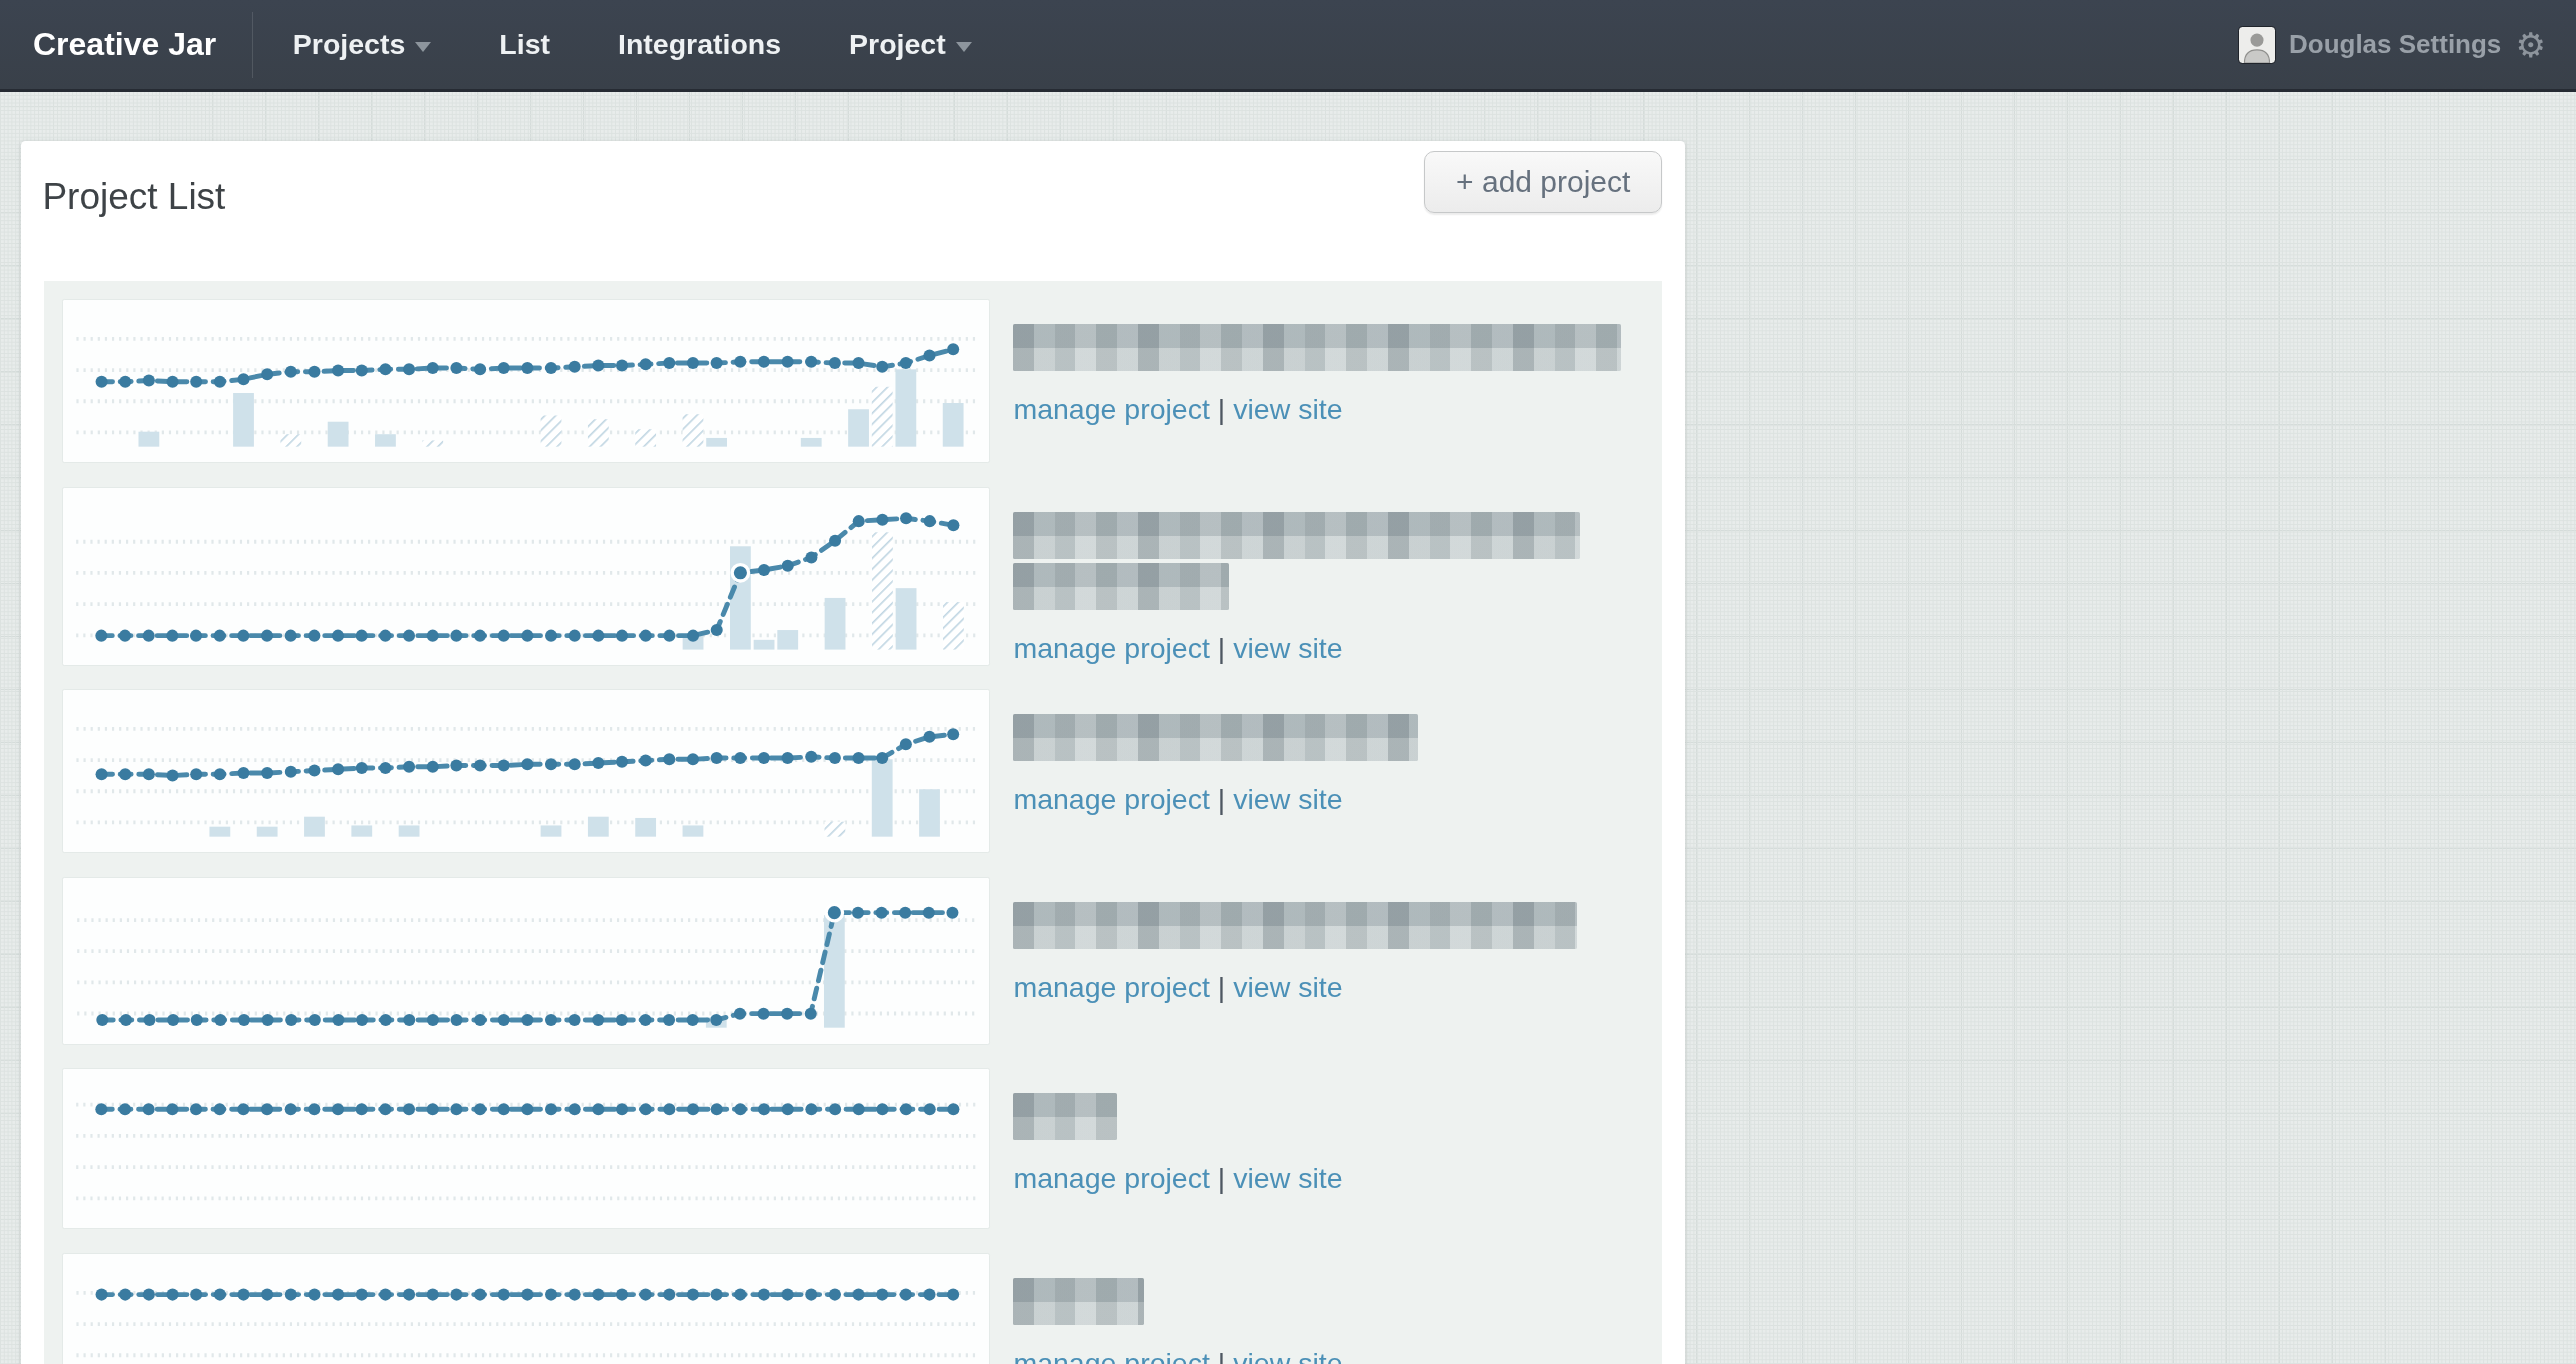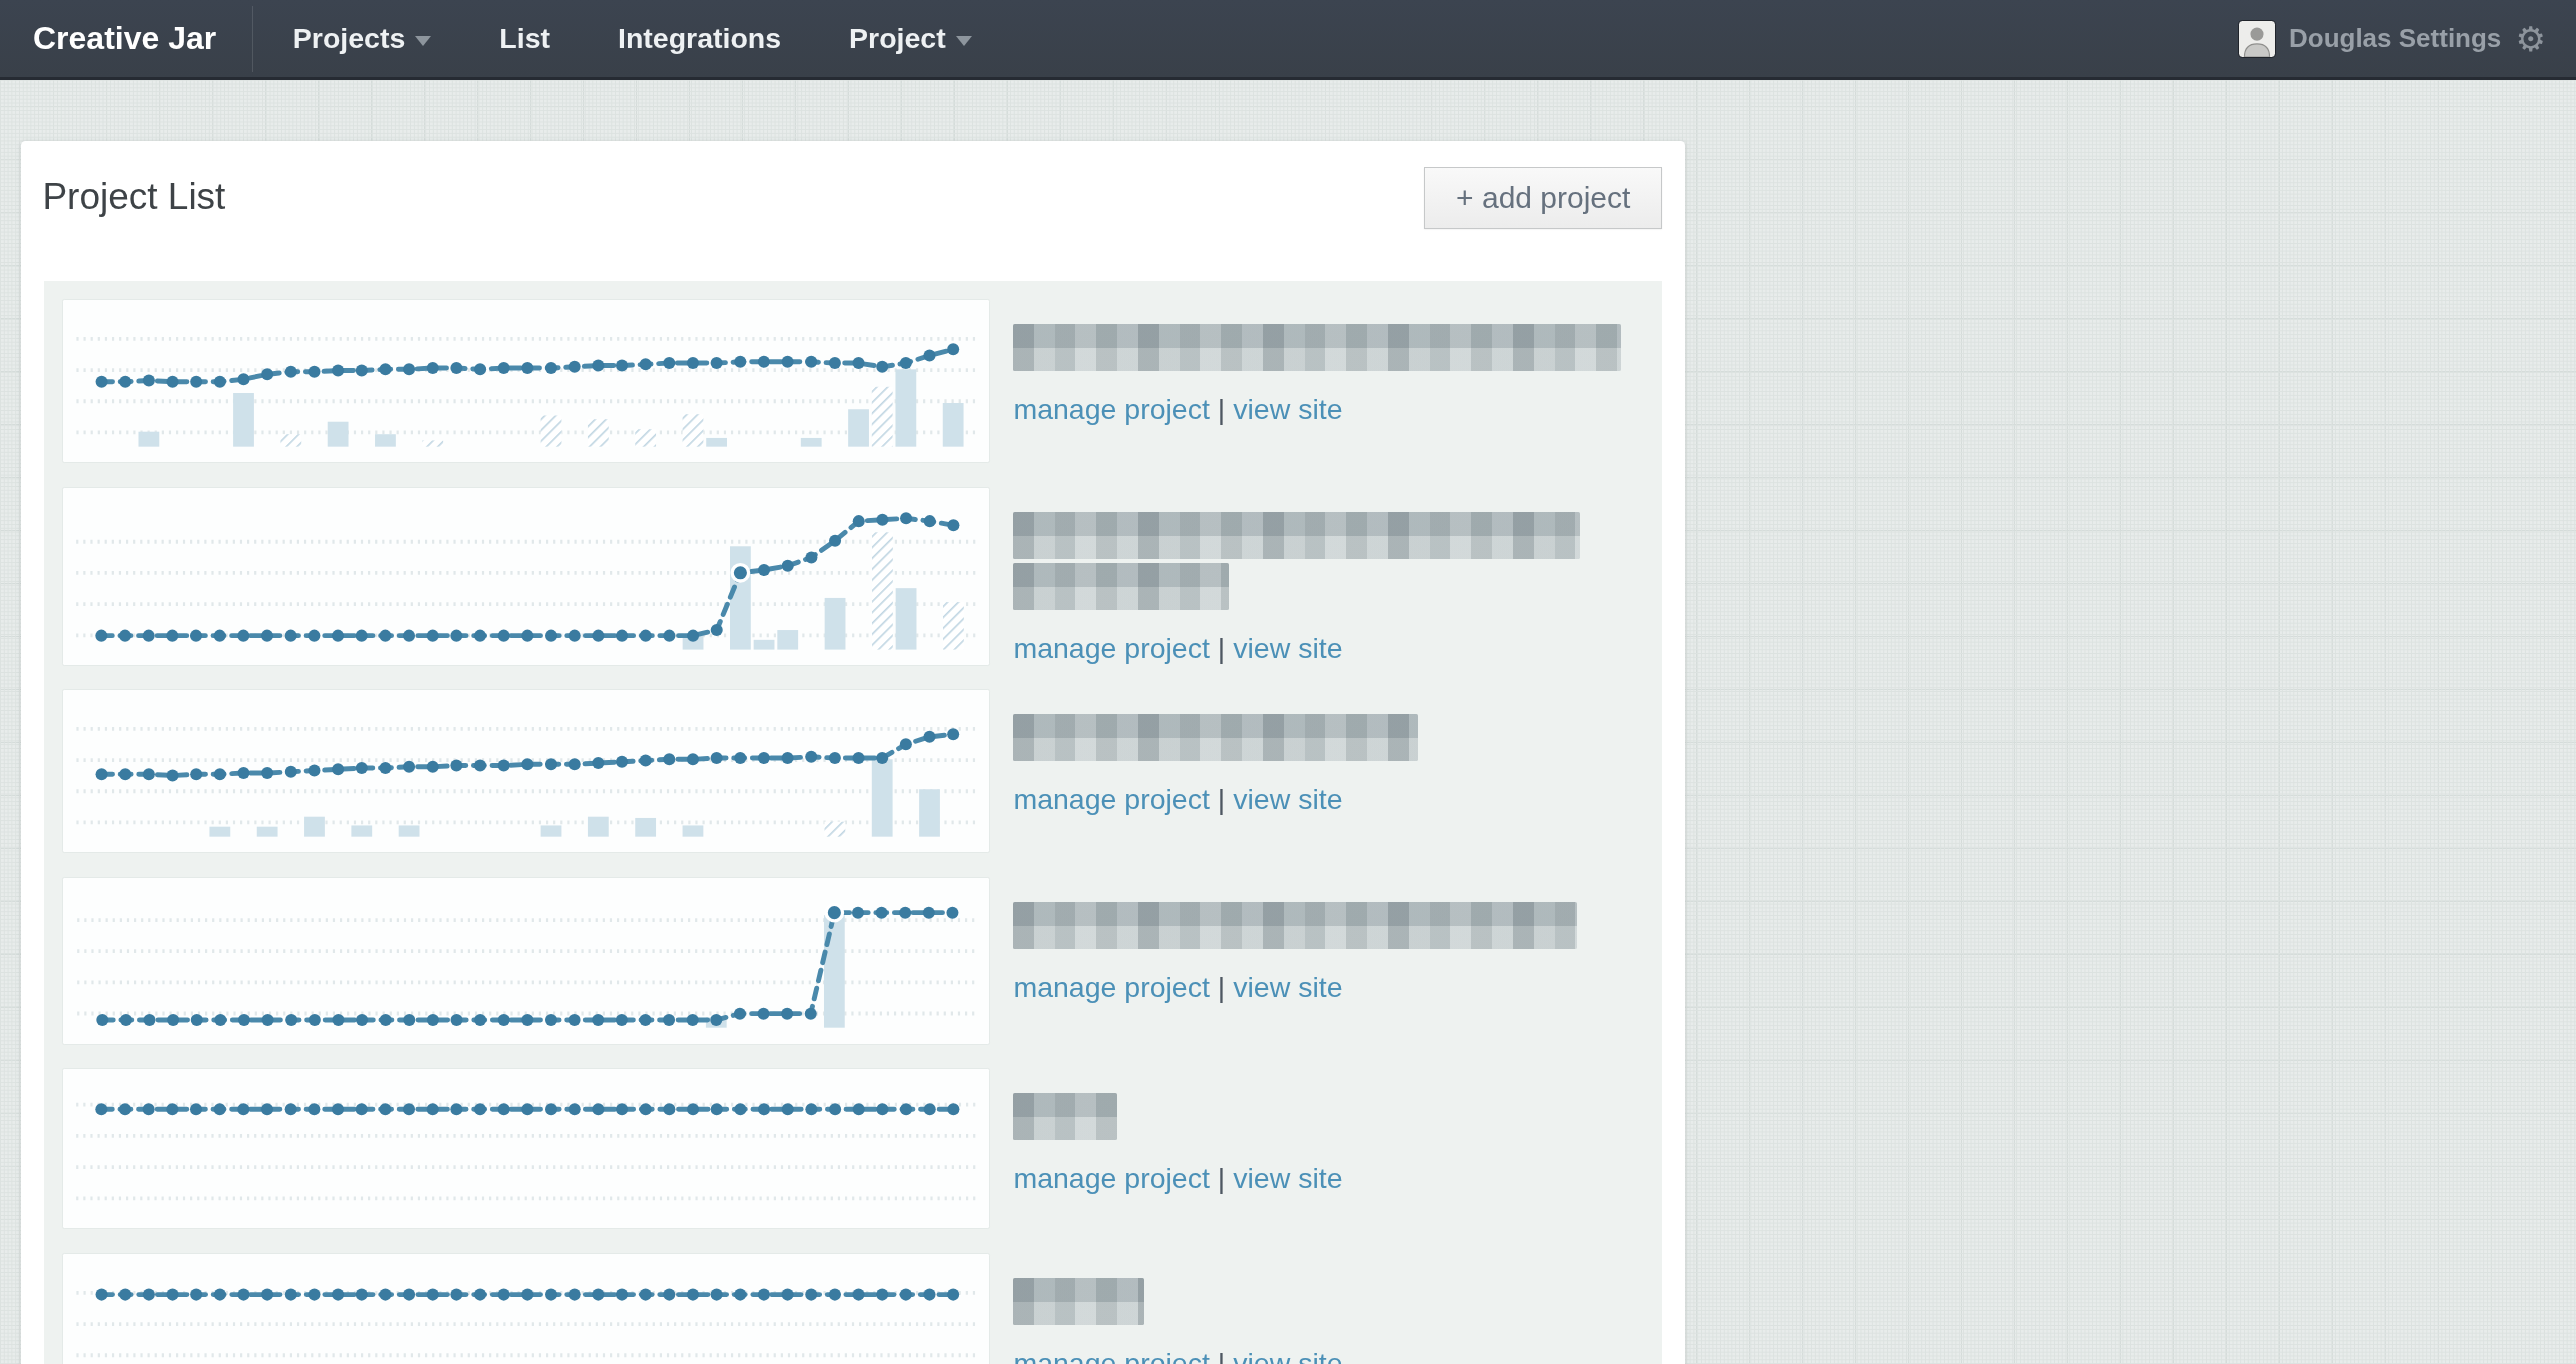--- a/index.html
+++ b/index.html
@@ -15,21 +15,21 @@
     background-color:var(--page-bg);
     background-image:
       linear-gradient(#dce2e0 0.5px, transparent 0.5px),
       linear-gradient(90deg,#dce2e0 0.5px, transparent 0.5px),
       linear-gradient(#d5dcda 1.1px, transparent 1.1px),
       linear-gradient(90deg,#d5dcda 1.1px, transparent 1.1px);
     background-size:3.8px 3.8px,3.8px 3.8px,53px 53px,53px 53px;
   }
   
   .navbar{
-    height:80px;display:flex;align-items:center;
+    height:92px;display:flex;align-items:center;
     background:linear-gradient(180deg,#3c4450 0%,#394049 100%);
     border-bottom:3.3px solid var(--navbar-border);
     padding:0 30px 0 33px;
   }
   .brand{color:#ffffff;font-size:32px;font-weight:700;letter-spacing:0;white-space:nowrap;}
   .nav-sep{width:1.1px;height:66px;background:rgba(255,255,255,0.12);margin:0 5.5px 0 36px;}
   .nav-items{display:flex;align-items:flex-end;}
   .nav-item{display:flex;align-items:center;color:var(--nav-text);font-size:28.5px;font-weight:600;padding:0 34px;cursor:pointer;white-space:nowrap;}
   .caret{width:0;height:0;border-left:8.2px solid transparent;border-right:8.2px solid transparent;border-top:10.4px solid #8d959d;margin-left:10px;margin-top:4.4px;}
   .nav-spacer{flex:1;}
@@ -39,24 +39,24 @@
   .gear{font-family:"DejaVu Sans",sans-serif;color:#8d949c;font-size:34px;line-height:1;cursor:pointer;}
   
   .card{
     position:absolute;left:21.4px;top:141px;width:1664px;height:1260px;
     background:var(--card-bg);border-radius:4.4px 4.4px 0 0;
     box-shadow:0 1.1px 5.5px rgba(60,70,75,0.18);
   }
   .card-header{position:relative;height:140px;}
   .page-title{position:absolute;left:21px;top:35px;font-size:37px;font-weight:400;color:var(--title);}
   .add-btn{
-    position:absolute;right:23px;top:26px;height:62px;padding:0 31px;
+    position:absolute;right:23px;top:10px;height:62px;padding:0 31px;
     font-family:inherit;font-size:30px;color:var(--btn-text);
     background:linear-gradient(180deg,#f9f9f9 0%,#ececec 100%);
-    border:1.1px solid #c6c8c9;border-radius:0;cursor:pointer;
+    border:1.1px solid #c6c8c9;border-radius:10px;cursor:pointer;
     box-shadow:0 1.1px 1.6px rgba(0,0,0,0.08);
   }
   .inner{
     margin:0 23px;background:var(--inner-bg);
     padding:18px;height:1123px;overflow:hidden;
   }
   
   .row{display:flex;gap:23px;margin-bottom:23.5px;}
   .chart-panel{
     width:928px;background:var(--panel-bg);

